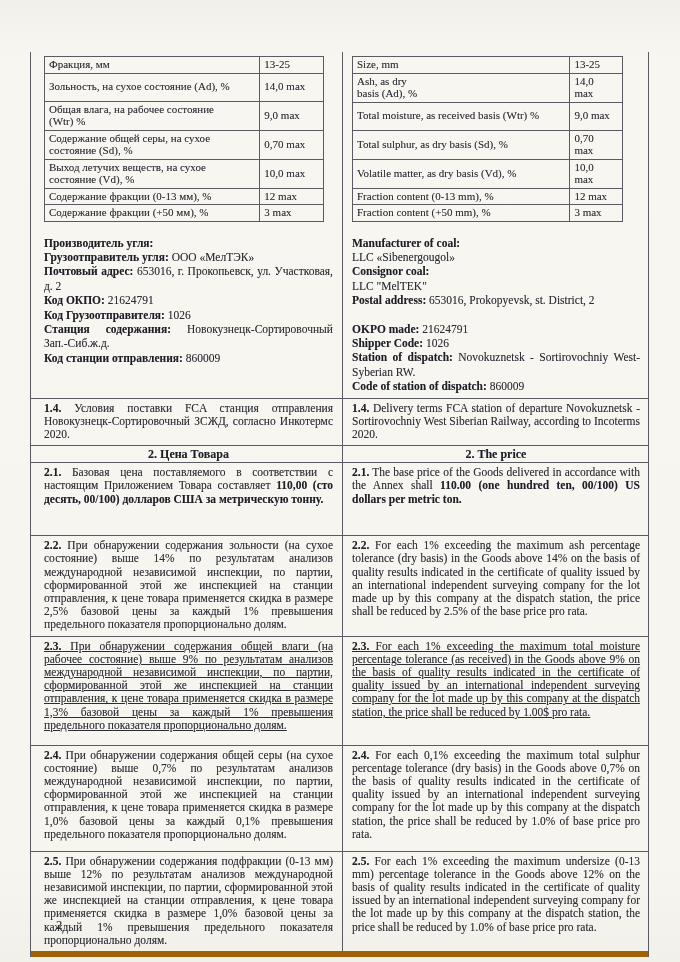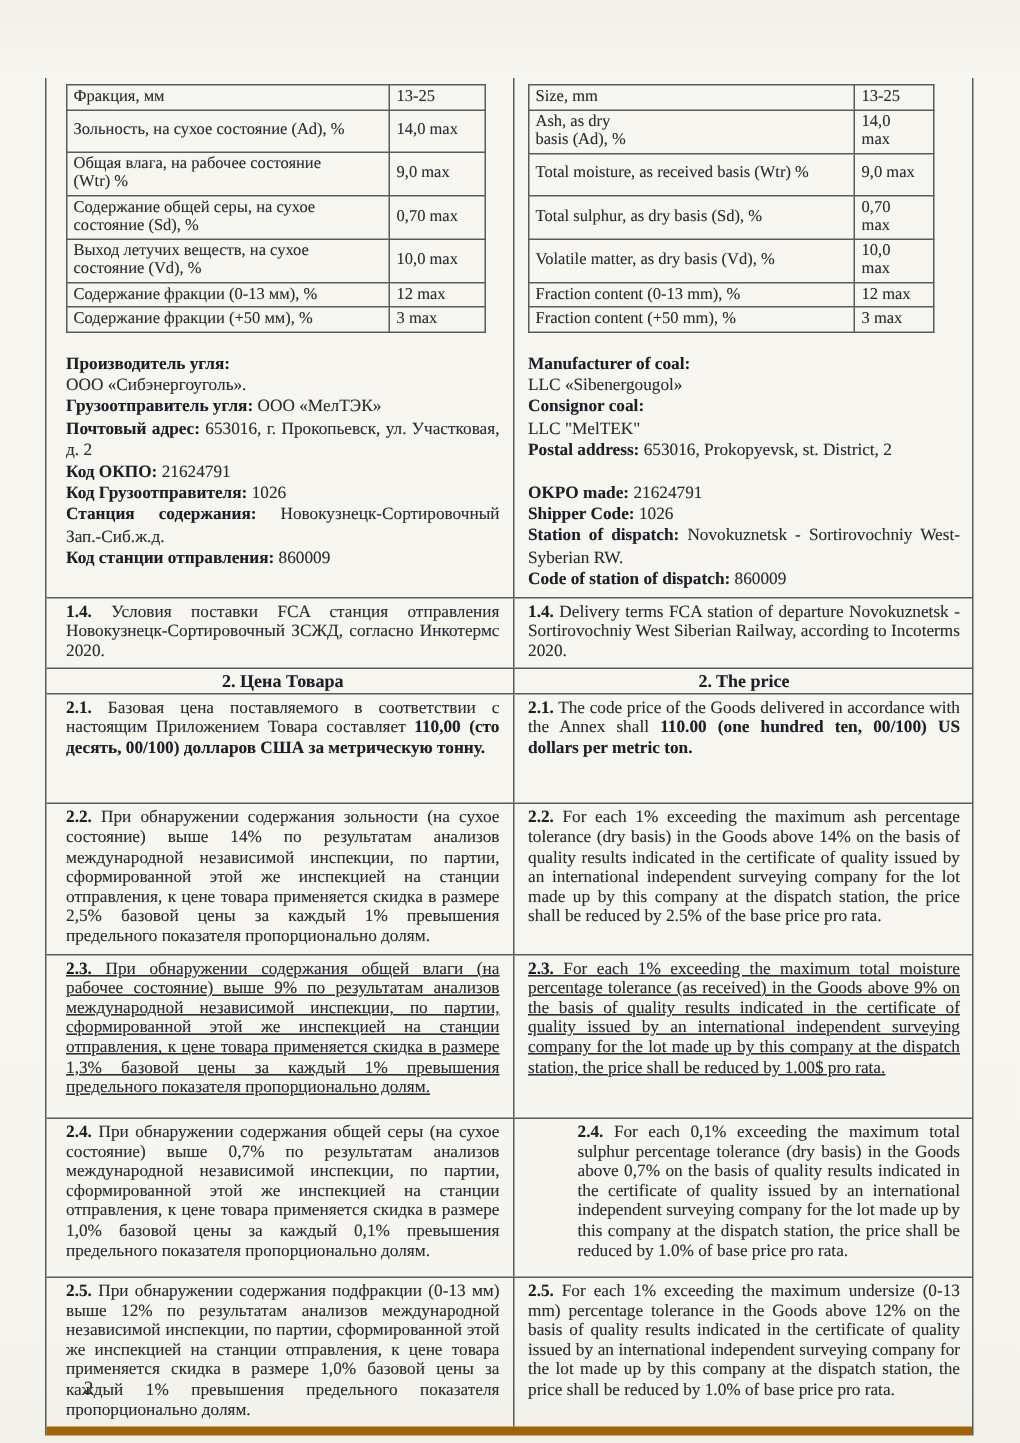--- a/index.html
+++ b/index.html
@@ -18,21 +18,21 @@
   .cell.en { flex:1; padding:3px 8px 4px 9px; }
   .clause { font-size:11.5px; line-height:13.2px; text-align:justify; }
   .clause b { color:#1e1e26; }
   
   .rA { min-height:319px; }
   .rB { min-height:42px; }
   .rC { min-height:16px; }
   .rD { min-height:73px; }
   .rE { min-height:92px; }
   .rF { min-height:109px;text-decoration:underline; }
-  .rG { min-height:106px;gap:33px; }
+  .rG { min-height:106px; }
   .rH { min-height:99px; border-bottom:6px solid #a16207; }
   
   .spec-table { border-collapse:collapse; font-size:11px; line-height:12.5px; margin:1px 0 14px 0; }
   .spec-table td { border:1px solid #5a5a60; padding:1px 4px 2px 4px; vertical-align:middle; white-space:pre-line; }
   .spec-table.tru { width:280px; }
   .spec-table.tru td.lbl { width:212px; }
   .spec-table.tru td.val { width:56px; }
   .spec-table.ten { width:271px; }
   .spec-table.ten td.lbl { width:218px; }
   .spec-table.ten td.val { width:45px; }
@@ -86,21 +86,20 @@
               <td class="val">12 max</td>
             </tr>
         <tr class="s">
               <td class="lbl">Содержание фракции (+50 мм), %</td>
               <td class="val">3 max</td>
             </tr>
       </tbody>
         </table>
       <div class="info">
         <div class="ln"><b>Производитель угля:</b><span></span></div>
-        <div class="ln"><b></b><span>ООО «Сибэнергоуголь».</span></div>
         <div class="ln"><b>Грузоотправитель угля:</b><span> ООО «МелТЭК»</span></div>
         <div class="ln"><b>Почтовый адрес:</b><span> 653016, г. Прокопьевск, ул. Участковая, д. 2</span></div>
         <div class="ln"><b>Код ОКПО:</b><span> 21624791</span></div>
         <div class="ln"><b>Код Грузоотправителя:</b><span> 1026</span></div>
         <div class="ln"><b>Станция содержания:</b><span> Новокузнецк-Сортировочный Зап.-Сиб.ж.д.</span></div>
         <div class="ln"><b>Код станции отправления:</b><span> 860009</span></div>
       </div>
     </div>
     <div class="cell en">
       <table class="spec-table ten">
@@ -158,21 +157,21 @@
     <div class="cell en clause"><b class="num">1.4.</b><span> Delivery terms FCA station of departure Novokuznetsk - Sortirovochniy West Siberian Railway, according to Incoterms 2020.</span></div>
   </div>
 
   <div class="row rC hdr">
     <div class="cell ru">2. Цена Товара</div>
     <div class="cell en">2. The price</div>
   </div>
 
   <div class="row rD">
     <div class="cell ru clause"><b class="num">2.1.</b><span> Базовая цена поставляемого в соответствии с настоящим Приложением Товара составляет</span><b> 110,00 (сто десять, 00/100) долларов США за метрическую тонну.</b></div>
-    <div class="cell en clause"><b class="num">2.1.</b><span> The code price of the Goods delivered in accordance with the Annex shall</span><b> 110.00 (one hundred ten, 00/100) US dollars per metric ton.</b></div>
+    <div class="cell en clause"><b class="num">2.1.</b><span> The base price of the Goods delivered in accordance with the Annex shall</span><b> 110.00 (one hundred ten, 00/100) US dollars per metric ton.</b></div>
   </div>
 
   <div class="row rE">
     <div class="cell ru clause"><b class="num">2.2.</b><span> При обнаружении содержания зольности (на сухое состояние) выше 14% по результатам анализов международной независимой инспекции, по партии, сформированной этой же инспекцией на станции отправления, к цене товара применяется скидка в размере 2,5% базовой цены за каждый 1% превышения предельного показателя пропорционально долям.</span><b></b></div>
     <div class="cell en clause"><b class="num">2.2.</b><span> For each 1% exceeding the maximum ash percentage tolerance (dry basis) in the Goods above 14% on the basis of quality results indicated in the certificate of quality issued by an international independent surveying company for the lot made up by this company at the dispatch station, the price shall be reduced by 2.5% of the base price pro rata.</span><b></b></div>
   </div>
 
   <div class="row rF">
     <div class="cell ru clause"><b class="num">2.3.</b><span> При обнаружении содержания общей влаги (на рабочее состояние) выше 9% по результатам анализов международной независимой инспекции, по партии, сформированной этой же инспекцией на станции отправления, к цене товара применяется скидка в размере 1,3% базовой цены за каждый 1% превышения предельного показателя пропорционально долям.</span><b></b></div>
     <div class="cell en clause"><b class="num">2.3.</b><span> For each 1% exceeding the maximum total moisture percentage tolerance (as received) in the Goods above 9% on the basis of quality results indicated in the certificate of quality issued by an international independent surveying company for the lot made up by this company at the dispatch station, the price shall be reduced by 1.00$ pro rata.</span><b></b></div>

